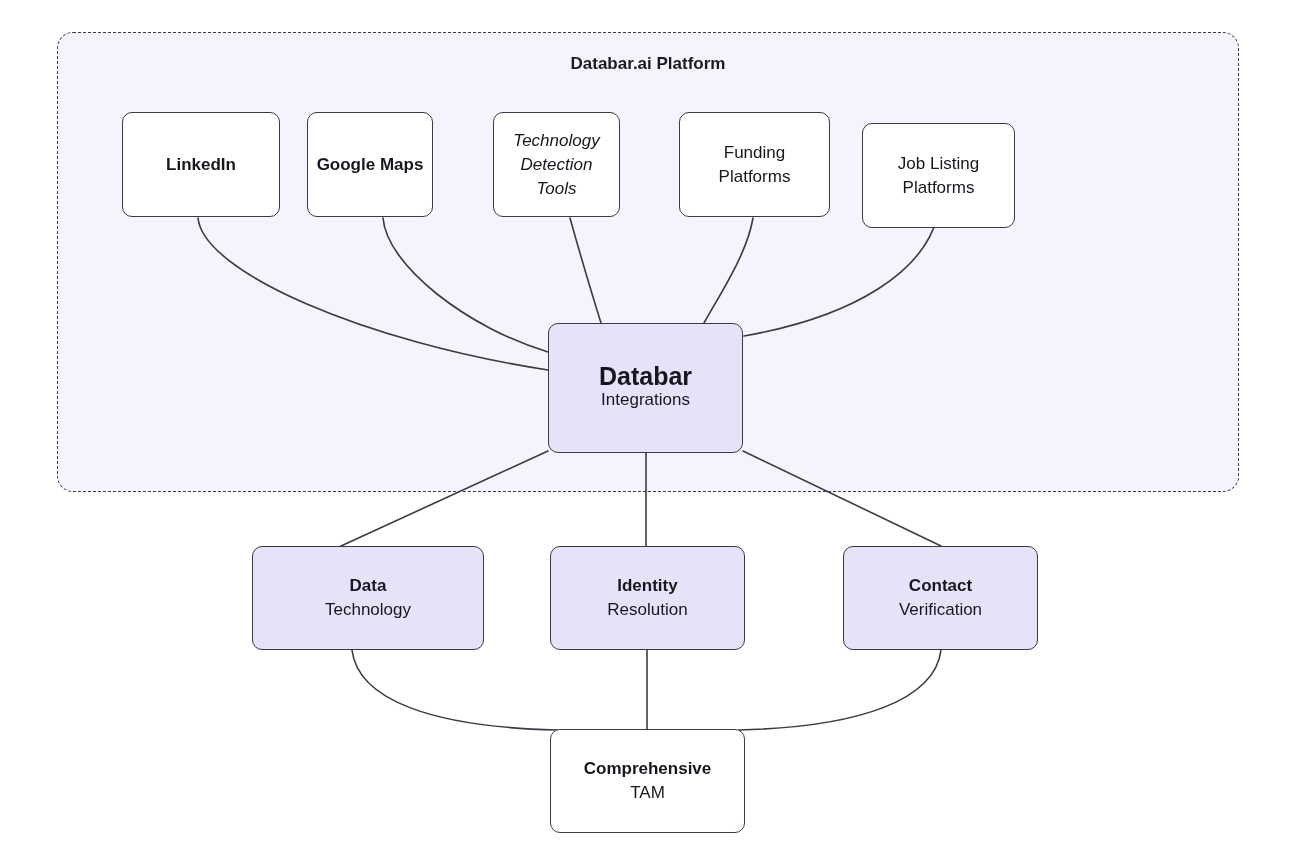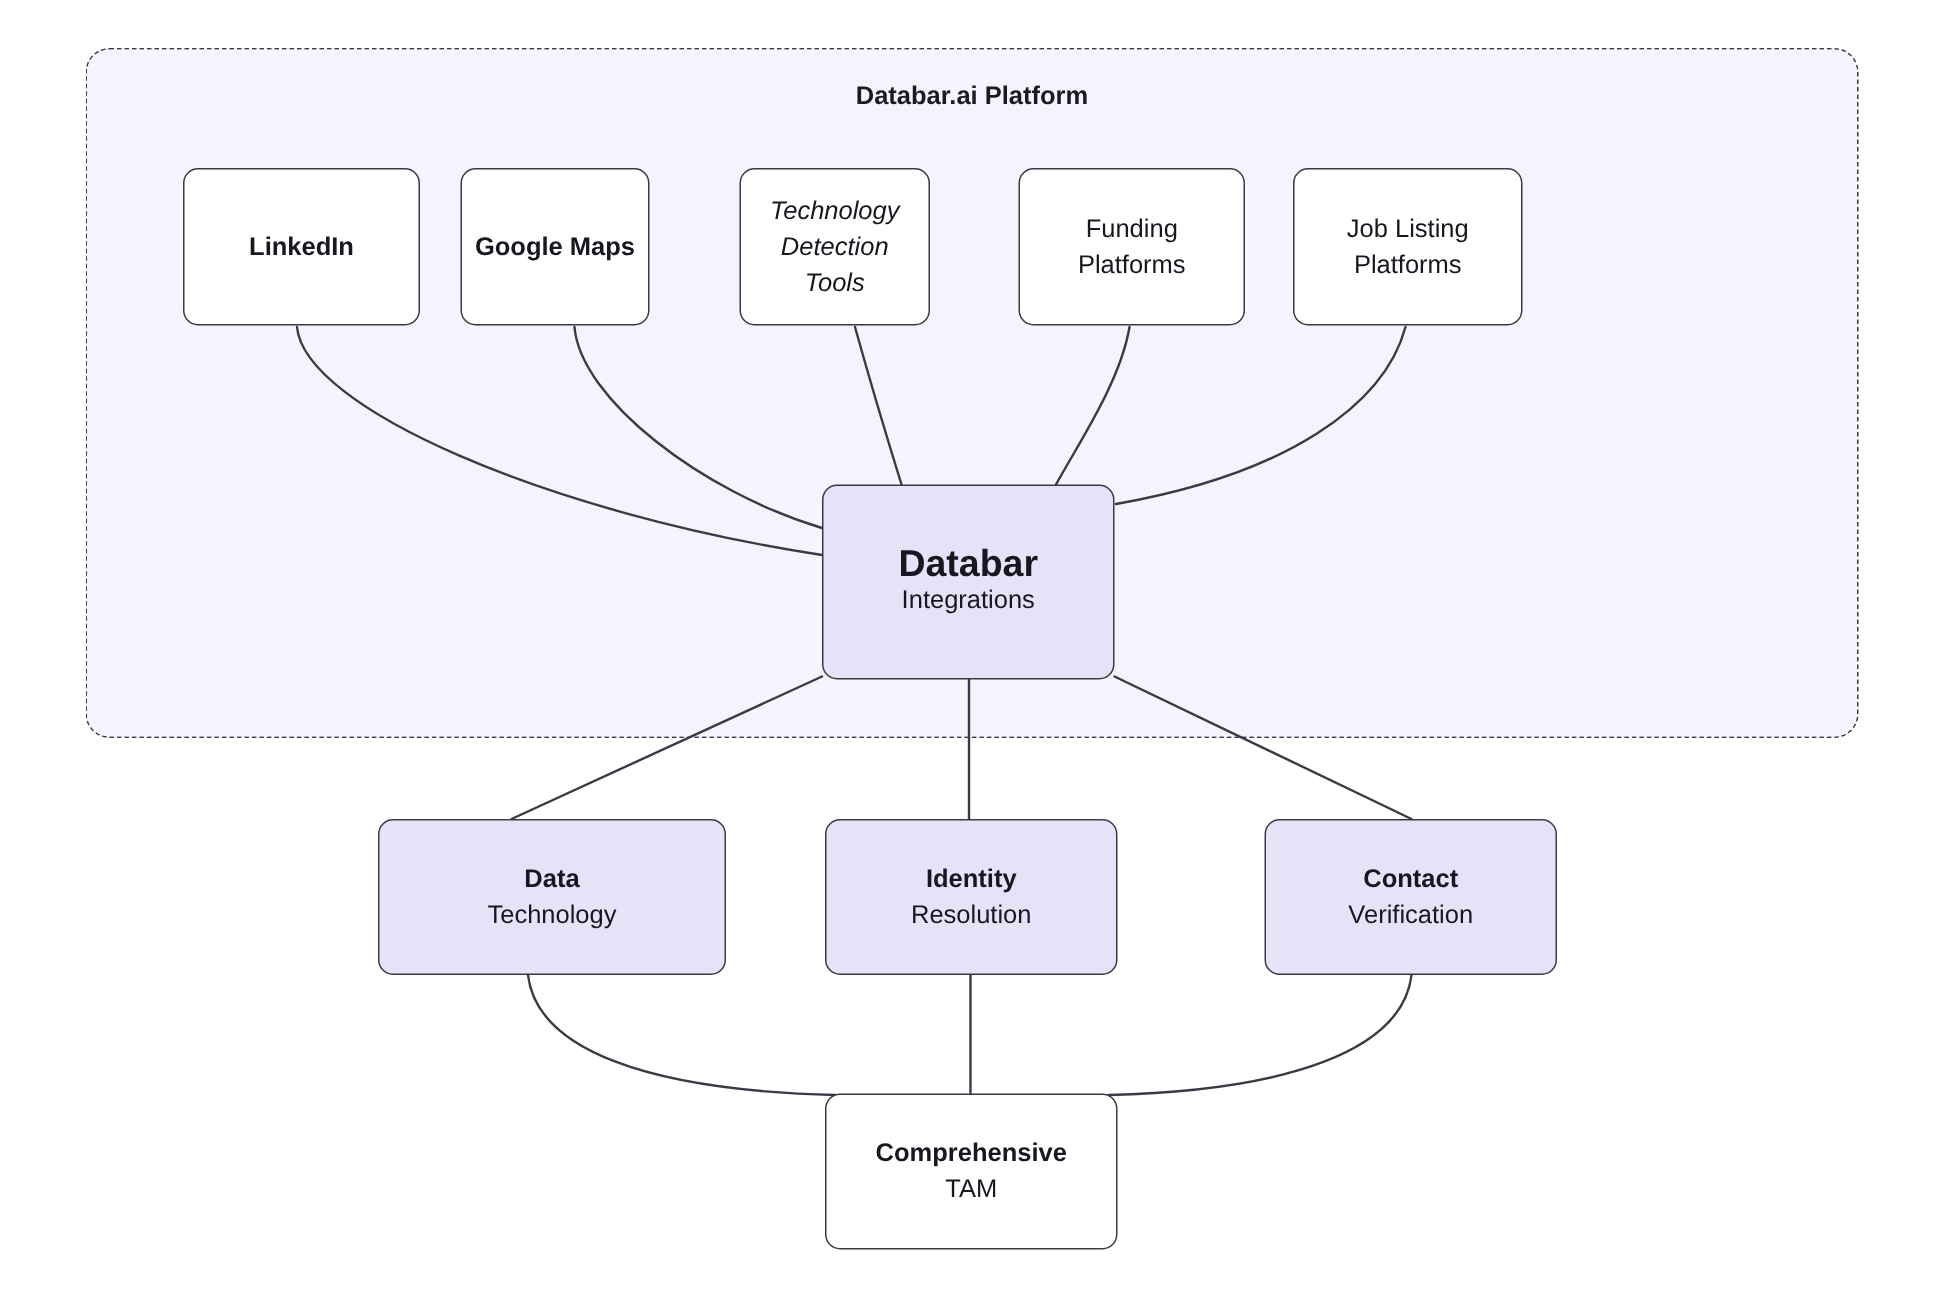--- a/index.html
+++ b/index.html
@@ -77,21 +77,21 @@
   <div class="node white" style="left:493px;top:112px;width:127px;height:105px;font-style:italic;">
     <span class="t-reg">Technology</span>
     <span class="t-reg">Detection Tools</span>
   </div>
 
   <div class="node white" style="left:679px;top:112px;width:151px;height:105px;">
     <span class="t-reg">Funding</span>
     <span class="t-reg">Platforms</span>
   </div>
 
-  <div class="node white" style="left:862px;top:112px;width:153px;height:105px;">
+  <div class="node white" style="left:862px;top:123px;width:153px;height:105px;">
     <span class="t-reg">Job Listing</span>
     <span class="t-reg">Platforms</span>
   </div>
 
   <div class="node purple" style="left:548px;top:323px;width:195px;height:130px;">
     <span class="t-bold" style="font-size:25px;">Databar</span>
     <span class="t-reg">Integrations</span>
   </div>
 
   <div class="node purple" style="left:252px;top:546px;width:232px;height:104px;">

